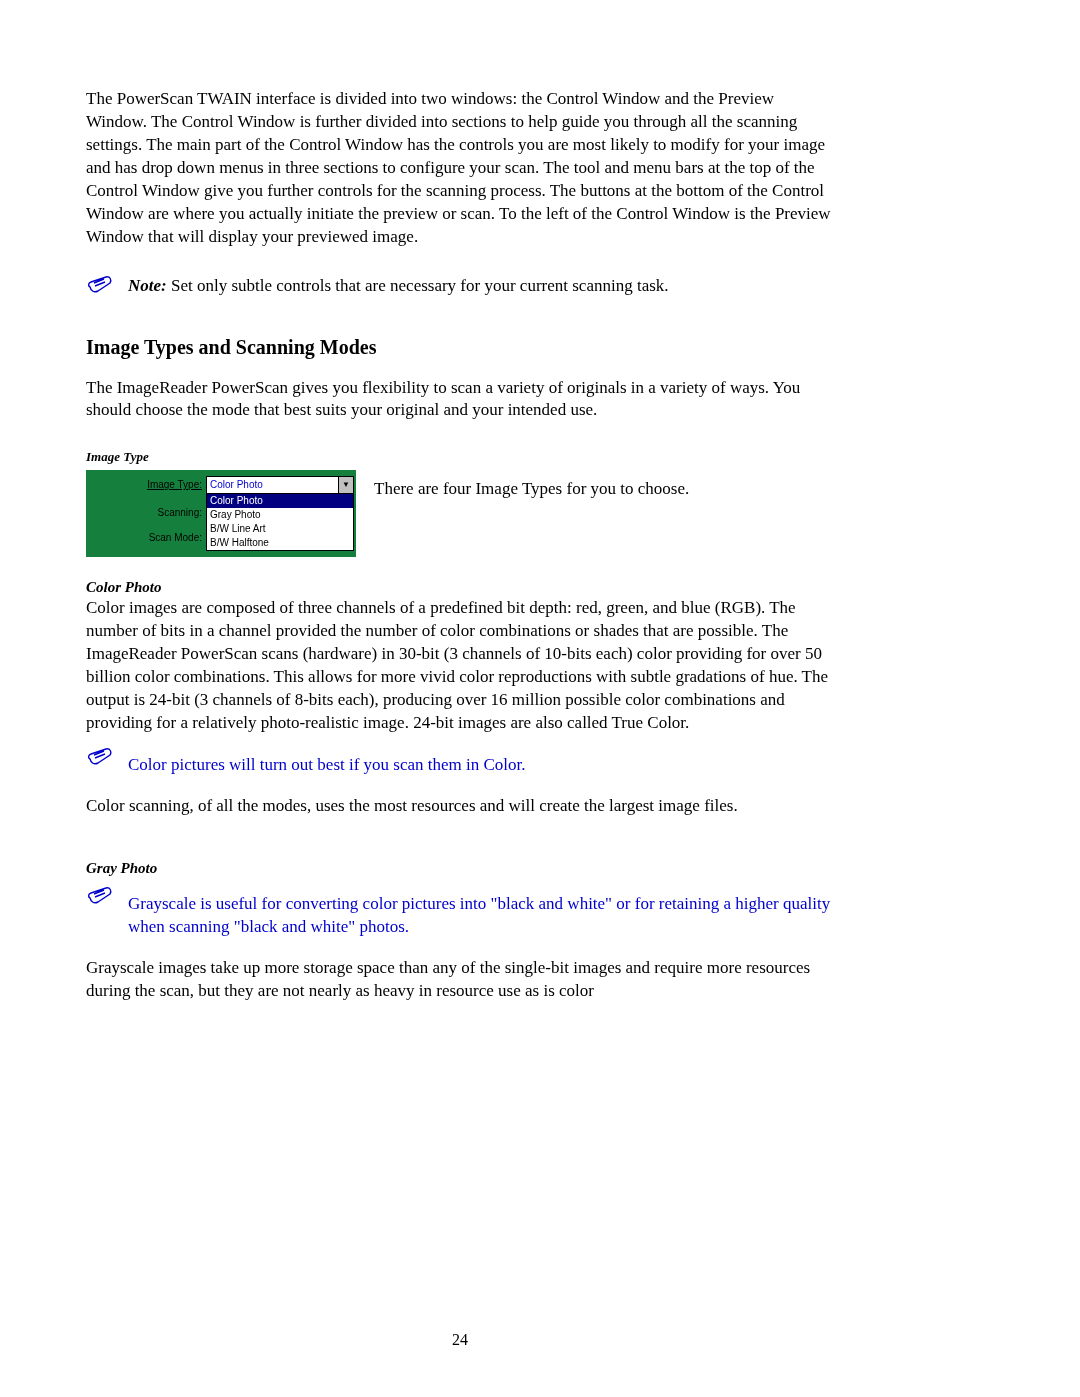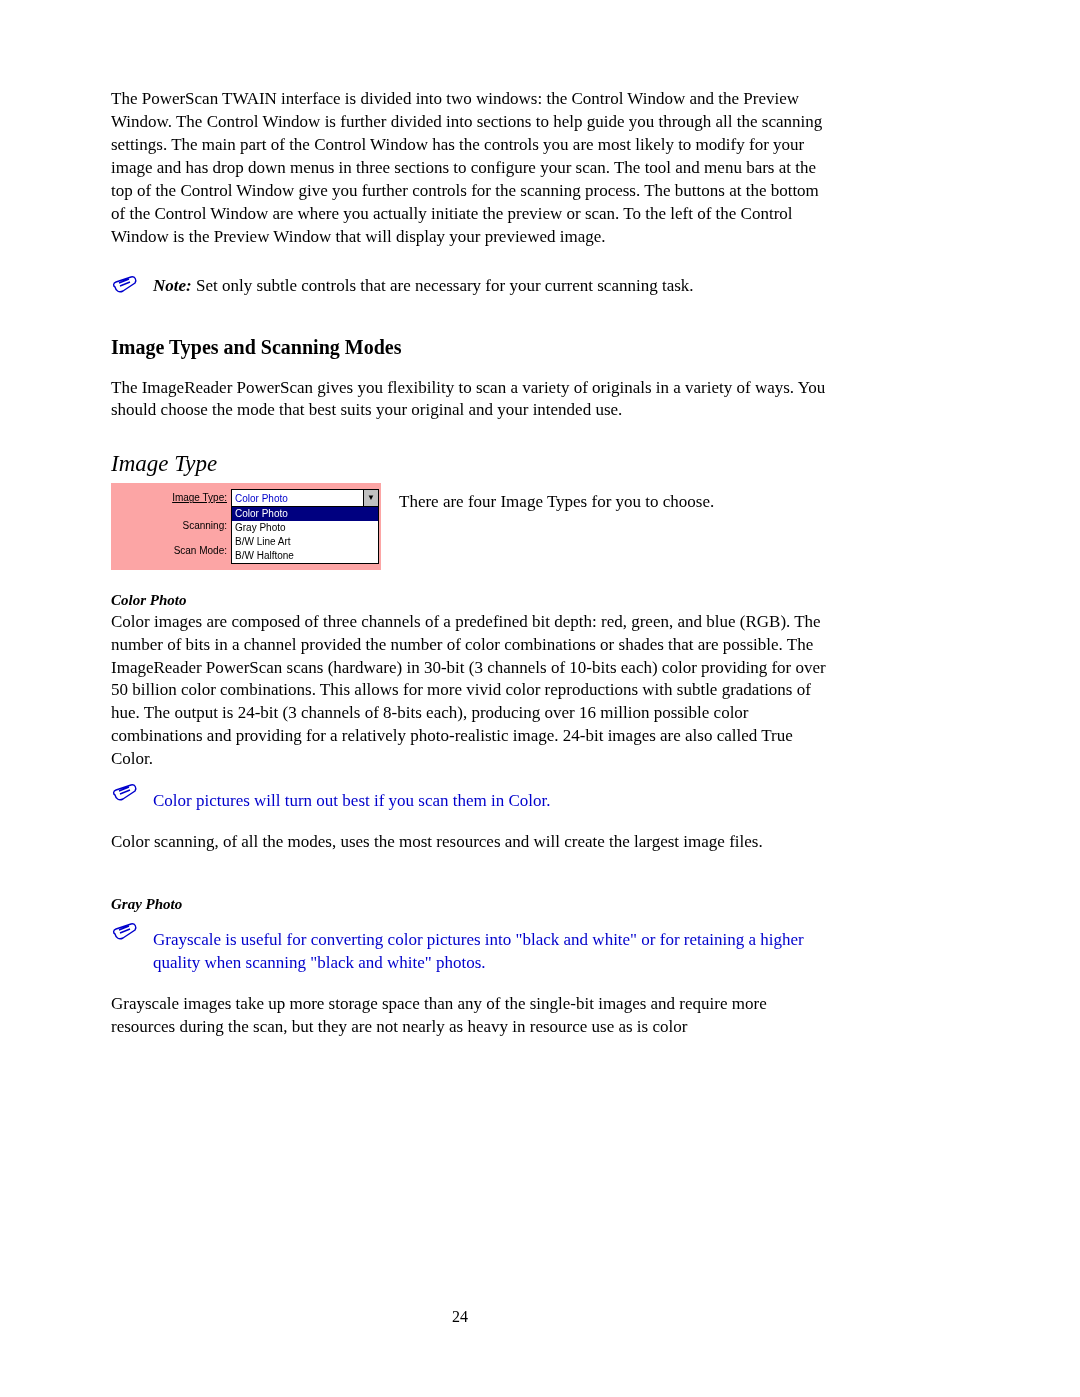--- a/index.html
+++ b/index.html
@@ -9,21 +9,21 @@
     font-family: "Times New Roman", Times, serif;
     font-size: 17px;
     color: #000;
     line-height: 1.35;
   }
   .page {
     width: 920px;
     height: 1397px;
     position: relative;
     box-sizing: border-box;
-    padding: 88px 86px 0 111px;
+    padding: 88px 86px 0 86px;
   }
   p { margin: 0 0 10px 0; }
   .intro { margin-bottom: 24px; }
   .note-row {
     display: flex;
     align-items: flex-start;
     gap: 12px;
     margin: 6px 0 18px 0;
   }
   .note-icon svg { display: block; }
@@ -34,40 +34,40 @@
   .note-text .note-label { font-style: italic; font-weight: bold; }
   .blue-text { color: #0000cc; margin-top: 9px; }
   h2.section {
     font-family: "Times New Roman", Times, serif;
     font-size: 20px;
     font-weight: bold;
     margin: 36px 0 16px 0;
   }
   h3.subheading-italic {
     font-style: italic;
-    font-weight: normal;
-    font-size: 23px;
+    font-weight: bold;
+    font-size: 13px;
     margin: 26px 0 2px 0;
   }
   h4.subheading-small {
     font-style: italic;
     font-weight: bold;
     font-size: 15px;
     margin: 20px 0 0 0;
   }
   .row-with-fig {
     display: flex;
     gap: 18px;
     align-items: flex-start;
     margin: 4px 0 10px 0;
   }
   
   .dropdown-fig {
     width: 270px;
-    background: #fca5a5;
+    background: #15803d;
     padding: 6px 2px 6px 2px;
     box-sizing: border-box;
     font-family: Arial, Helvetica, sans-serif;
     font-size: 10px;
     color: #000;
   }
   .dd-row { display: flex; align-items: stretch; }
   .dd-label {
     width: 114px;
     text-align: right;
@@ -104,21 +104,21 @@
     background: #000080;
     color: #fff;
   }
   .dd-labels-col {
     width: 114px;
     text-align: right;
     padding-right: 4px;
   }
   .page-number {
     position: absolute;
-    bottom: 69px;
+    bottom: 46px;
     left: 0;
     width: 100%;
     text-align: center;
     font-size: 16px;
   }
 </style>
 </head>
 <body>
 
 <div class="page">

